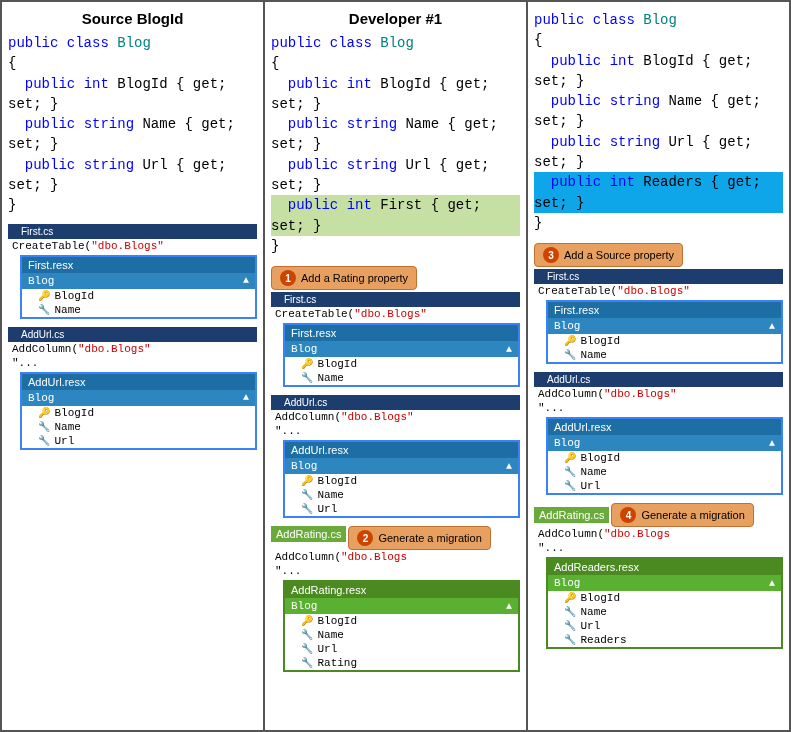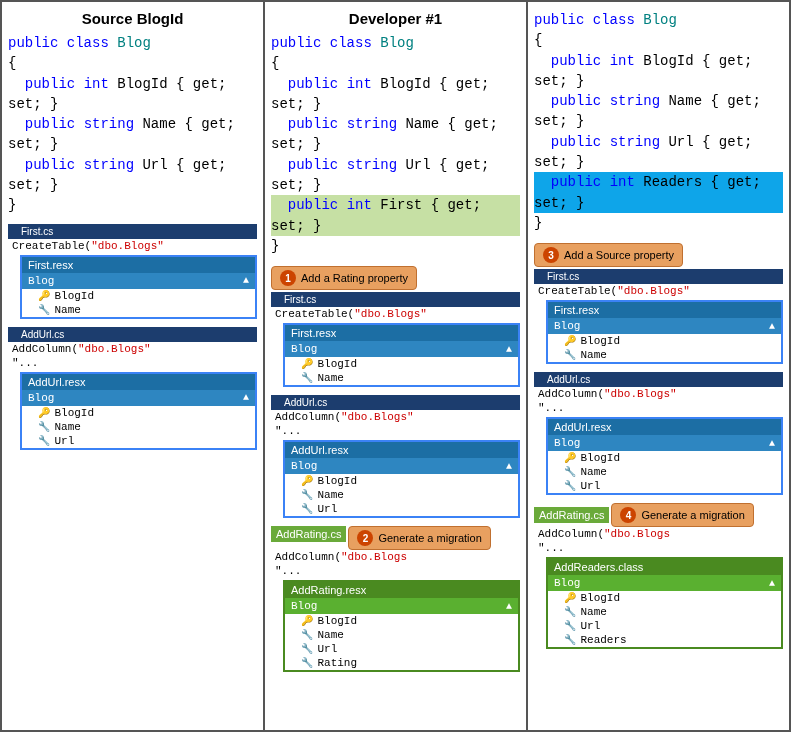--- a/index.html
+++ b/index.html
@@ -415,21 +415,21 @@
           <span>Generate a migration</span>
         </div>
       </div>
       <div class="file-code">
         <span>AddColumn(</span><span class="code-red">"dbo.Blogs</span>
       </div>
       <div class="file-code">
         <span>"...</span>
       </div>
       <div class="addrating-resx">
-        <div class="addrating-resx-header">AddReaders.class</div>
+        <div class="addrating-resx-header">AddReaders.resx</div>
         <div class="addrating-table-header">
           <span>Blog</span>
           <span class="chevron-icon">▲</span>
         </div>
         <div class="resx-row">
           <span class="resx-icon-key">🔑</span>
           <span>BlogId</span>
         </div>
         <div class="resx-row">
           <span class="resx-icon">🔧</span>

